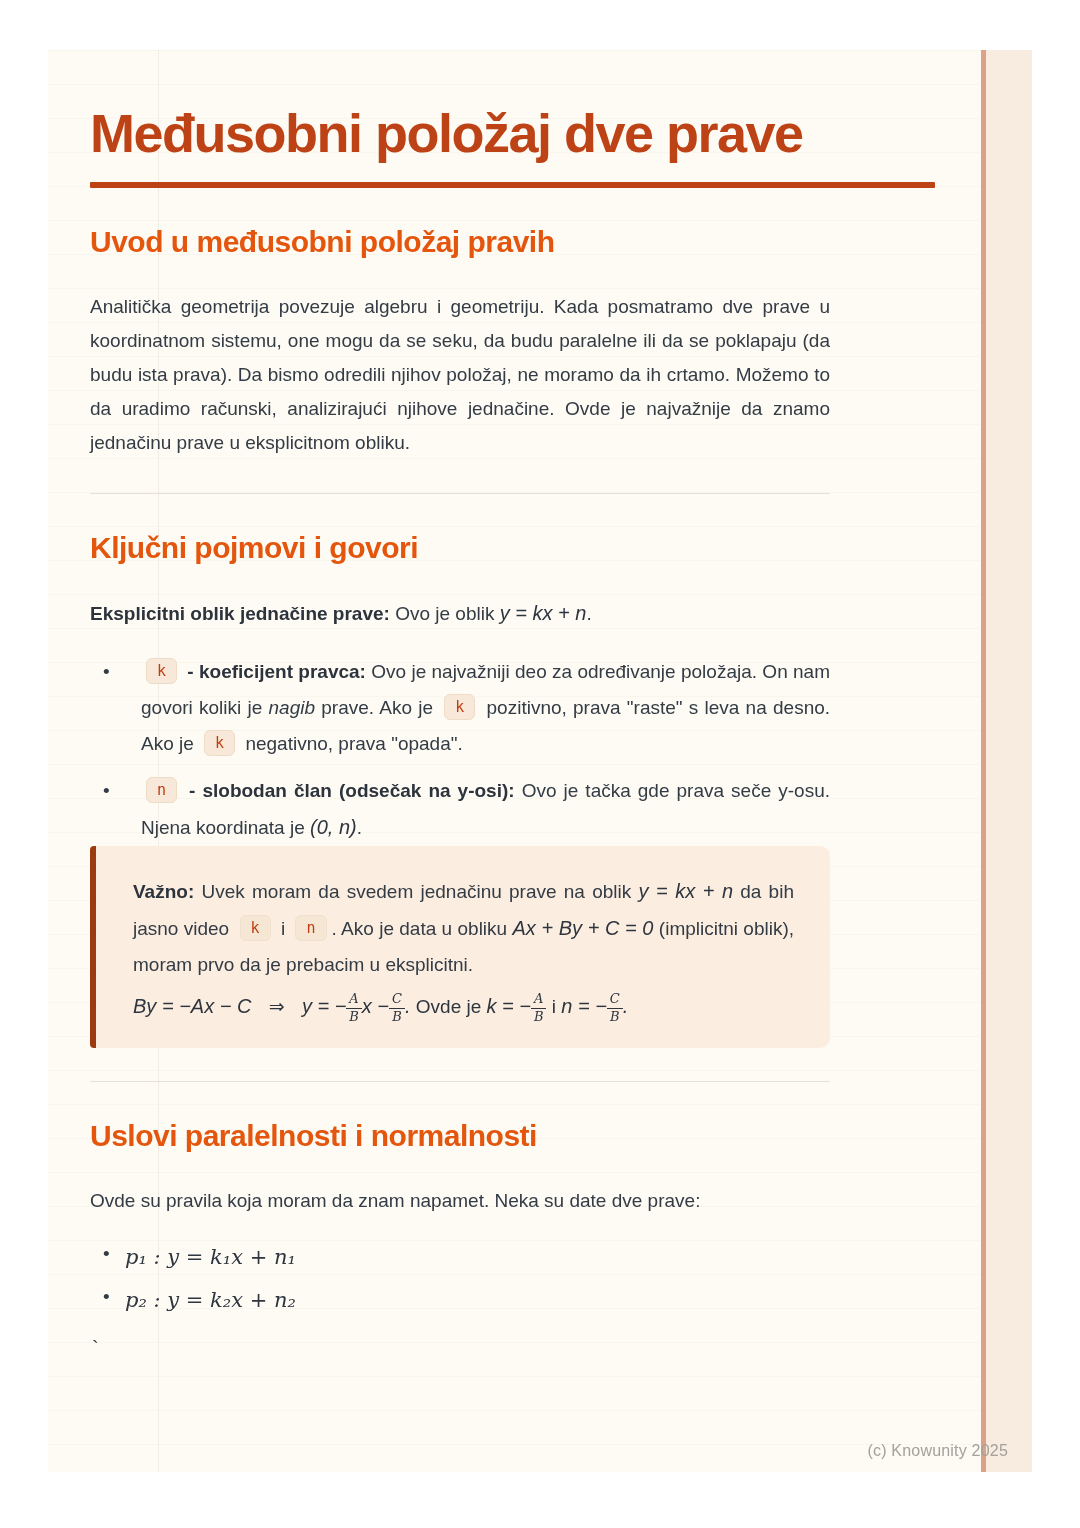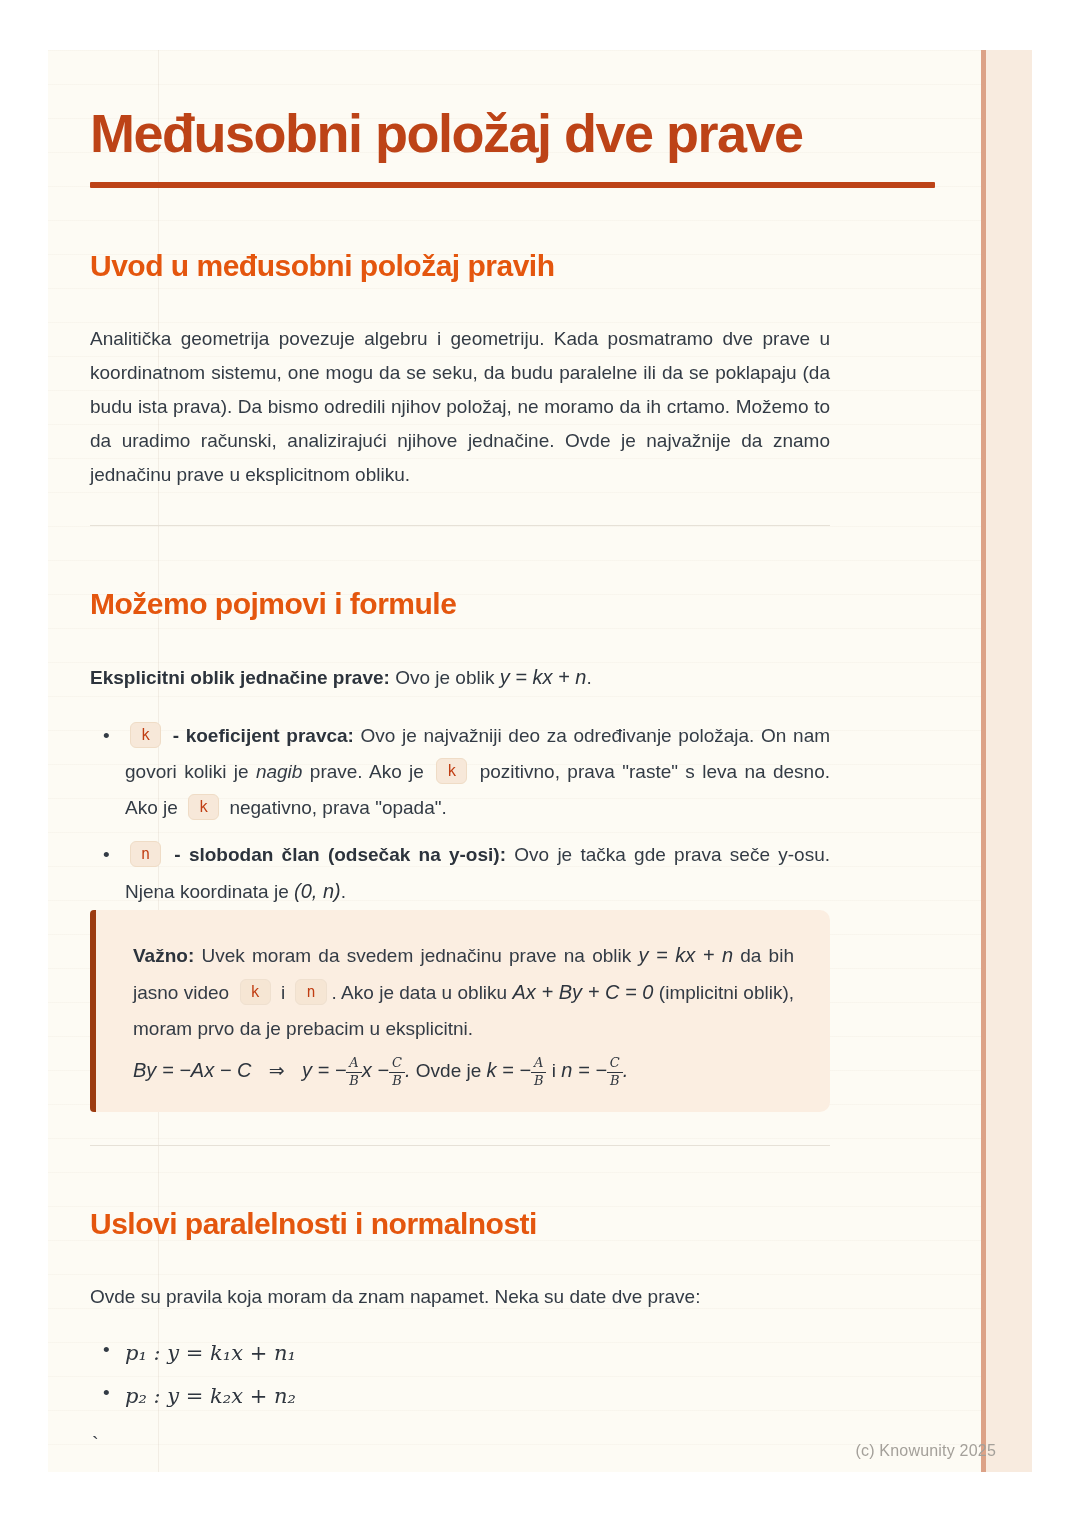--- a/index.html
+++ b/index.html
@@ -26,25 +26,25 @@
   h1.doc-title {
     font-size:54px; line-height:1.05; font-weight:bold; letter-spacing:-1.5px;
     color:#bd4317; width:845px;
   }
   .title-rule { width:845px; height:6px; background:#bd4317; margin-top:20px; border-radius:1px; }
 
   h2.section-heading {
     font-size:30px; line-height:36px; font-weight:bold; letter-spacing:-0.5px;
     color:#e4560e;
   }
-  .mt-h2 { margin-top:60px; }
+  .mt-h2 { margin-top:36px; }
 
   .narrow { width:740px; }
   p.body-text {
-    margin-top:38px; font-size:19px; line-height:34px; color:#333b45;
+    margin-top:30px; font-size:19px; line-height:34px; color:#333b45;
     text-align:justify;
   }
   p.body-text.no-just { text-align:left; }
   strong { font-weight:bold; color:#2c333c; }
   em.soft { font-style:italic; }
 
   .divider { margin-top:33px; width:740px; border:none; border-top:1px solid #e6e1d7; }
 
   .math {
     font-family:Liberation Sans, sans-serif; font-style:italic;
@@ -55,21 +55,21 @@
     display:inline-block; font-family:"DejaVu Sans Mono","Liberation Mono",monospace;
     font-size:15px; line-height:1; color:#c03d12; background:#f7e8d9;
     border:1px solid #efdcc6; border-radius:6px; padding:5px 10px 4px;
     margin:0 5px; vertical-align:2px;
   }
 
   .bullet-list { margin-top:23px; }
   .bullet { position:relative; padding-left:35px; margin-top:11px; }
   .bullet:first-child { margin-top:0; }
   .bullet .marker { position:absolute; left:13px; top:0; font-size:19px; line-height:36px; color:#333b45; }
-  .bullet .bullet-body { font-size:19px; line-height:36px; color:#333b45; text-align:justify; }
+  .bullet .bullet-body { font-size:19px; line-height:36px; color:#333b45; text-align:justify;margin-left:16px; }
 
   .callout {
     width:740px; background:#fbeee1;
     border-left:6px solid #9c3b10; border-radius:4px 10px 10px 4px;
     padding:27px 36px 24px 37px;
   }
   .callout .callout-text { font-size:19px; line-height:36px; color:#333b45; text-align:justify; }
   .callout .badge { background:#f6e6d4; border-color:#efe0cf; }
   .callout-formula { margin-top:8px; font-size:19px; line-height:30px; color:#2e353e; }
   .callout-formula .plain { font-family:"Liberation Sans",sans-serif; font-style:normal; font-size:19px;text-align:right; }
@@ -84,42 +84,42 @@
   .frac .fr-den { display:block; padding-top:1px; }
 
   .math-bullet-list { margin-top:24px; }
   .math-bullet { position:relative; padding-left:35px; margin-top:13px; }
   .math-bullet .marker { position:absolute; left:13px; top:1px; font-size:19px; color:#333b45; }
   .math-bullet .math-line { font-family:"DejaVu Serif","Liberation Serif",serif; font-style:italic; font-size:21px; line-height:30px; color:#2e353e; }
 
   .stray-char { margin-top:22px; margin-left:2px; font-size:20px; color:#3a4049; }
 
   .footer {
-    position:absolute; right:36px; bottom:12px; z-index:3;
+    position:absolute; right:24px; bottom:12px; z-index:3;
     font-size:16px; color:#a4a09a; letter-spacing:0.2px;
   }
 </style>
 </head>
 <body>
 
 <div class="page">
   <div class="margin-line"></div>
   <div class="page-edge"></div>
 
   <div class="content">
 
     <h1 class="doc-title">Međusobni položaj dve prave</h1>
     <div class="title-rule"></div>
 
     <h2 class="section-heading mt-h2">Uvod u međusobni položaj pravih</h2>
     <p class="body-text narrow">Analitička geometrija povezuje algebru i geometriju. Kada posmatramo dve prave u koordinatnom sistemu, one mogu da se seku, da budu paralelne ili da se poklapaju (da budu ista prava). Da bismo odredili njihov položaj, ne moramo da ih crtamo. Možemo to da uradimo računski, analizirajući njihove jednačine. Ovde je najvažnije da znamo jednačinu prave u eksplicitnom obliku.</p>
 
     <hr class="divider">
 
-    <h2 class="section-heading mt-h2">Možemo pojmovi i formule</h2>
+    <h2 class="section-heading mt-h2">Ključni pojmovi i govori</h2>
 
     <p class="body-text narrow no-just">
       <strong>Eksplicitni oblik jednačine prave:</strong>
       <span>Ovo je oblik</span>
       <span class="math">y = kx + n</span><span>.</span>
     </p>
 
     <div class="bullet-list narrow">
 
       <div class="bullet">

